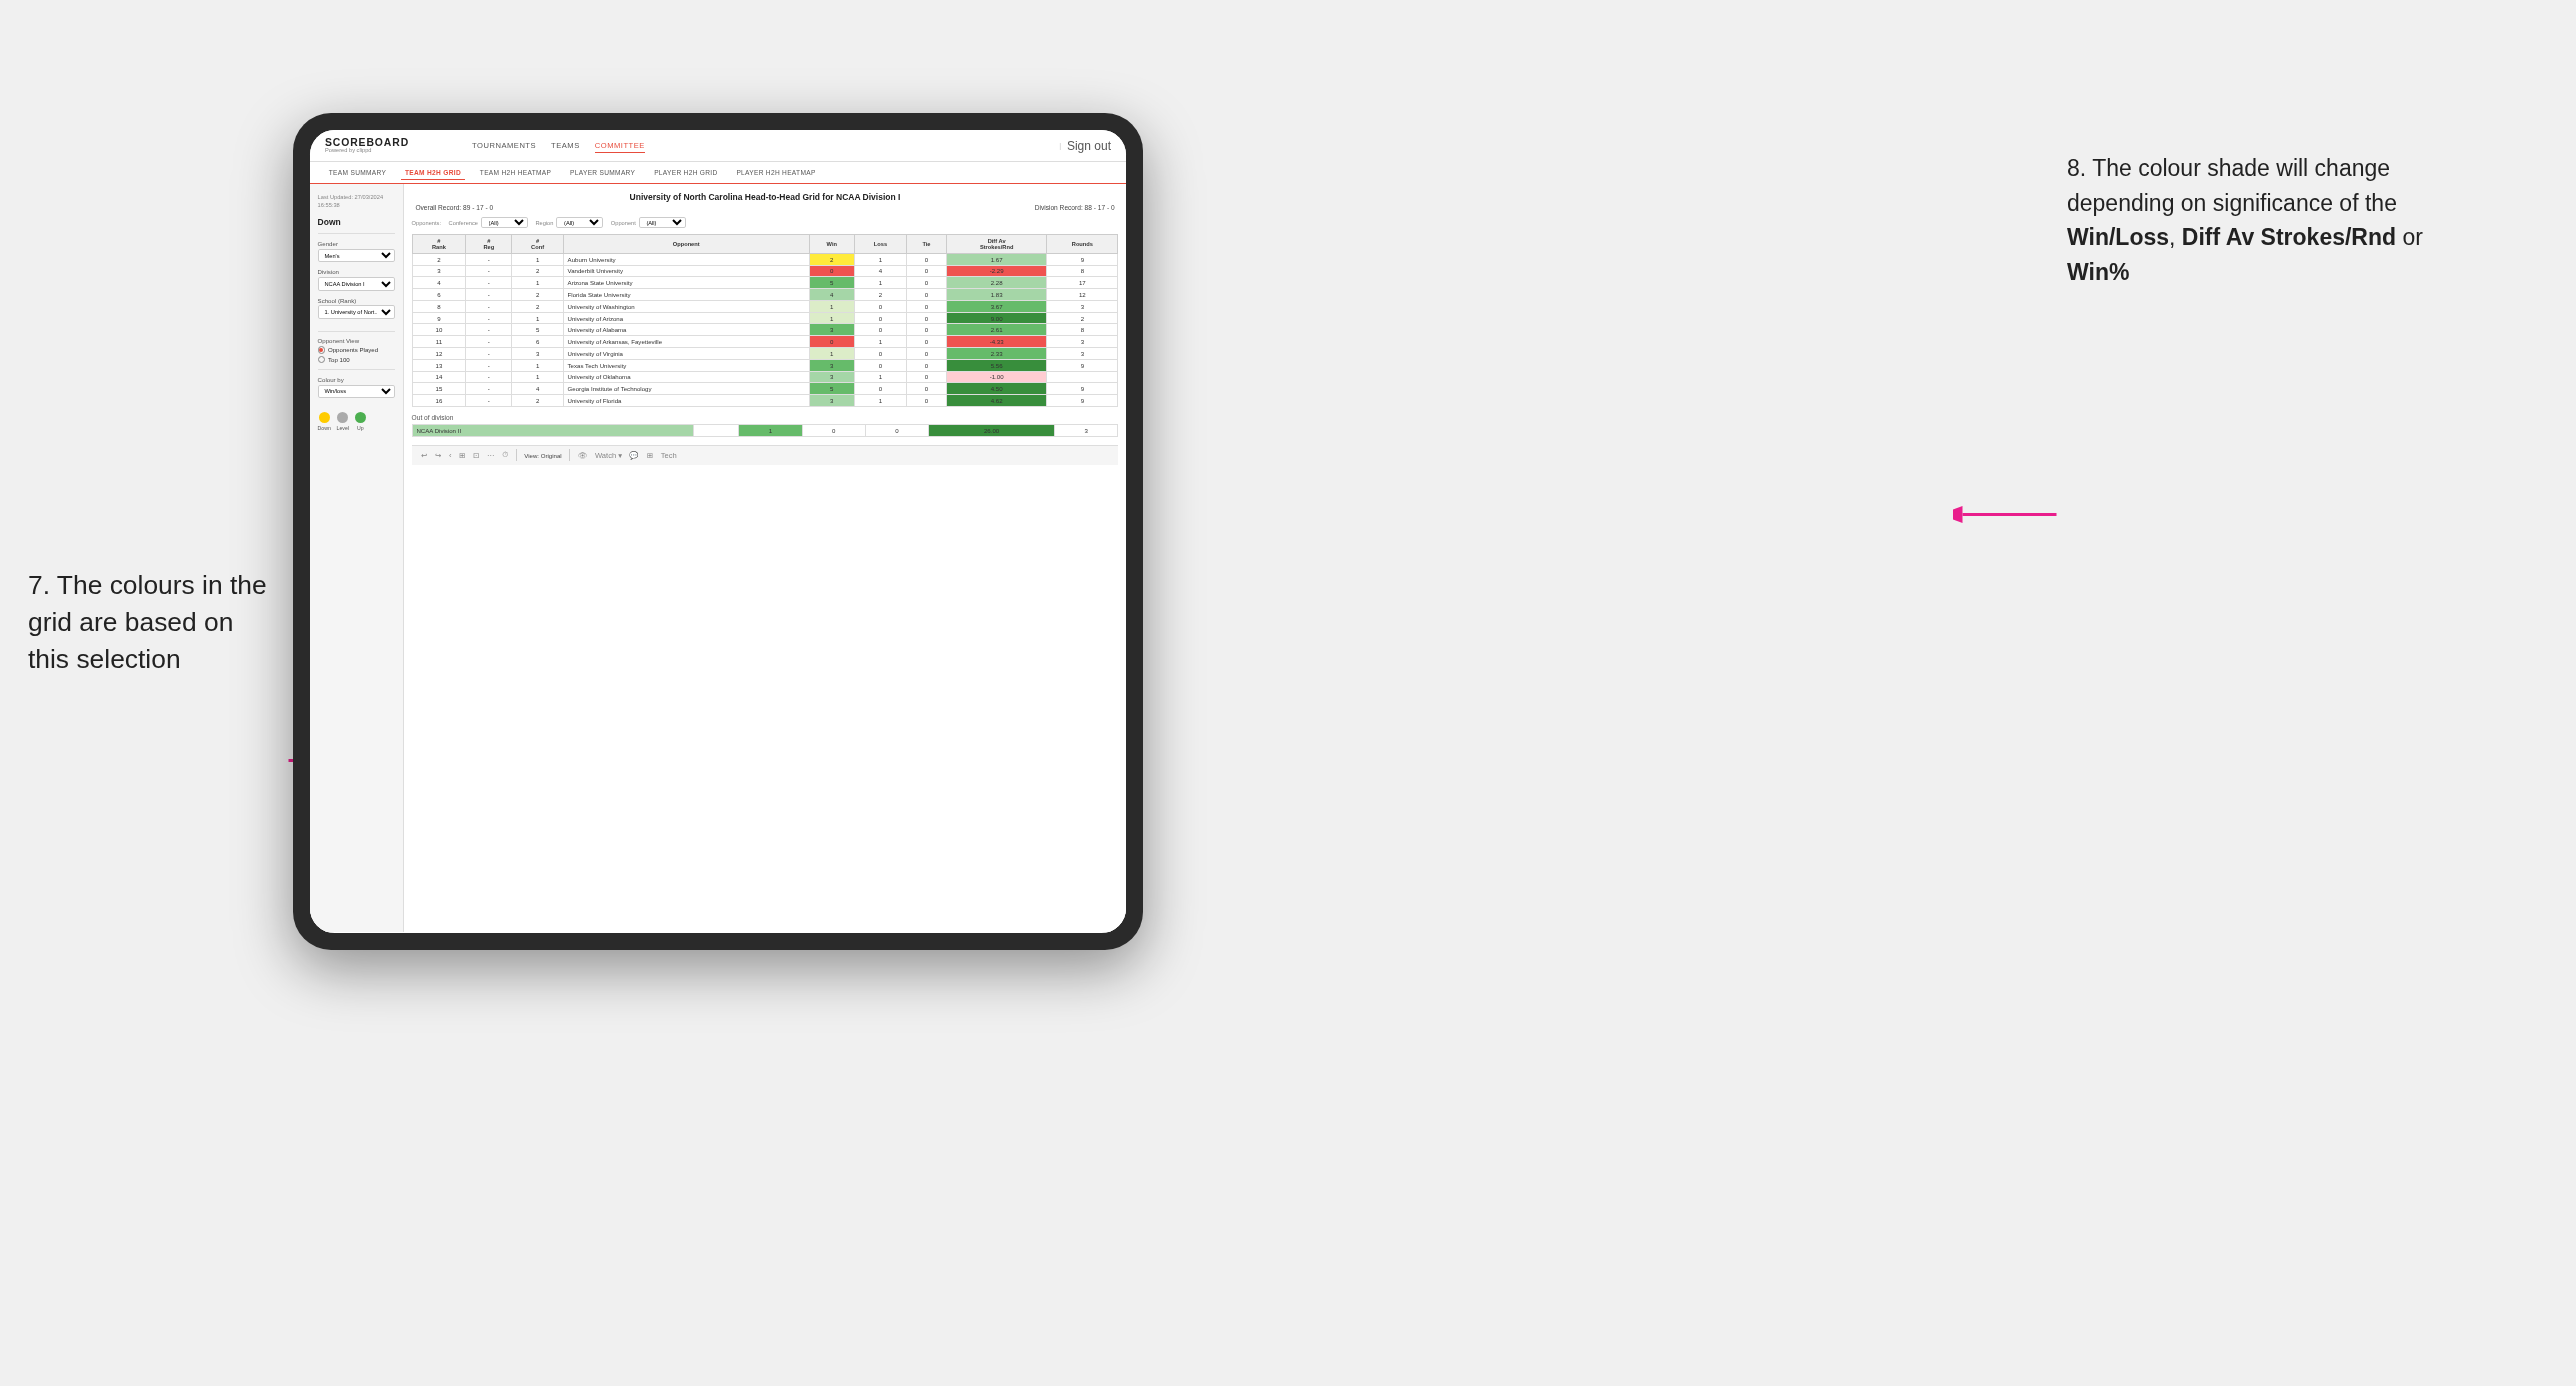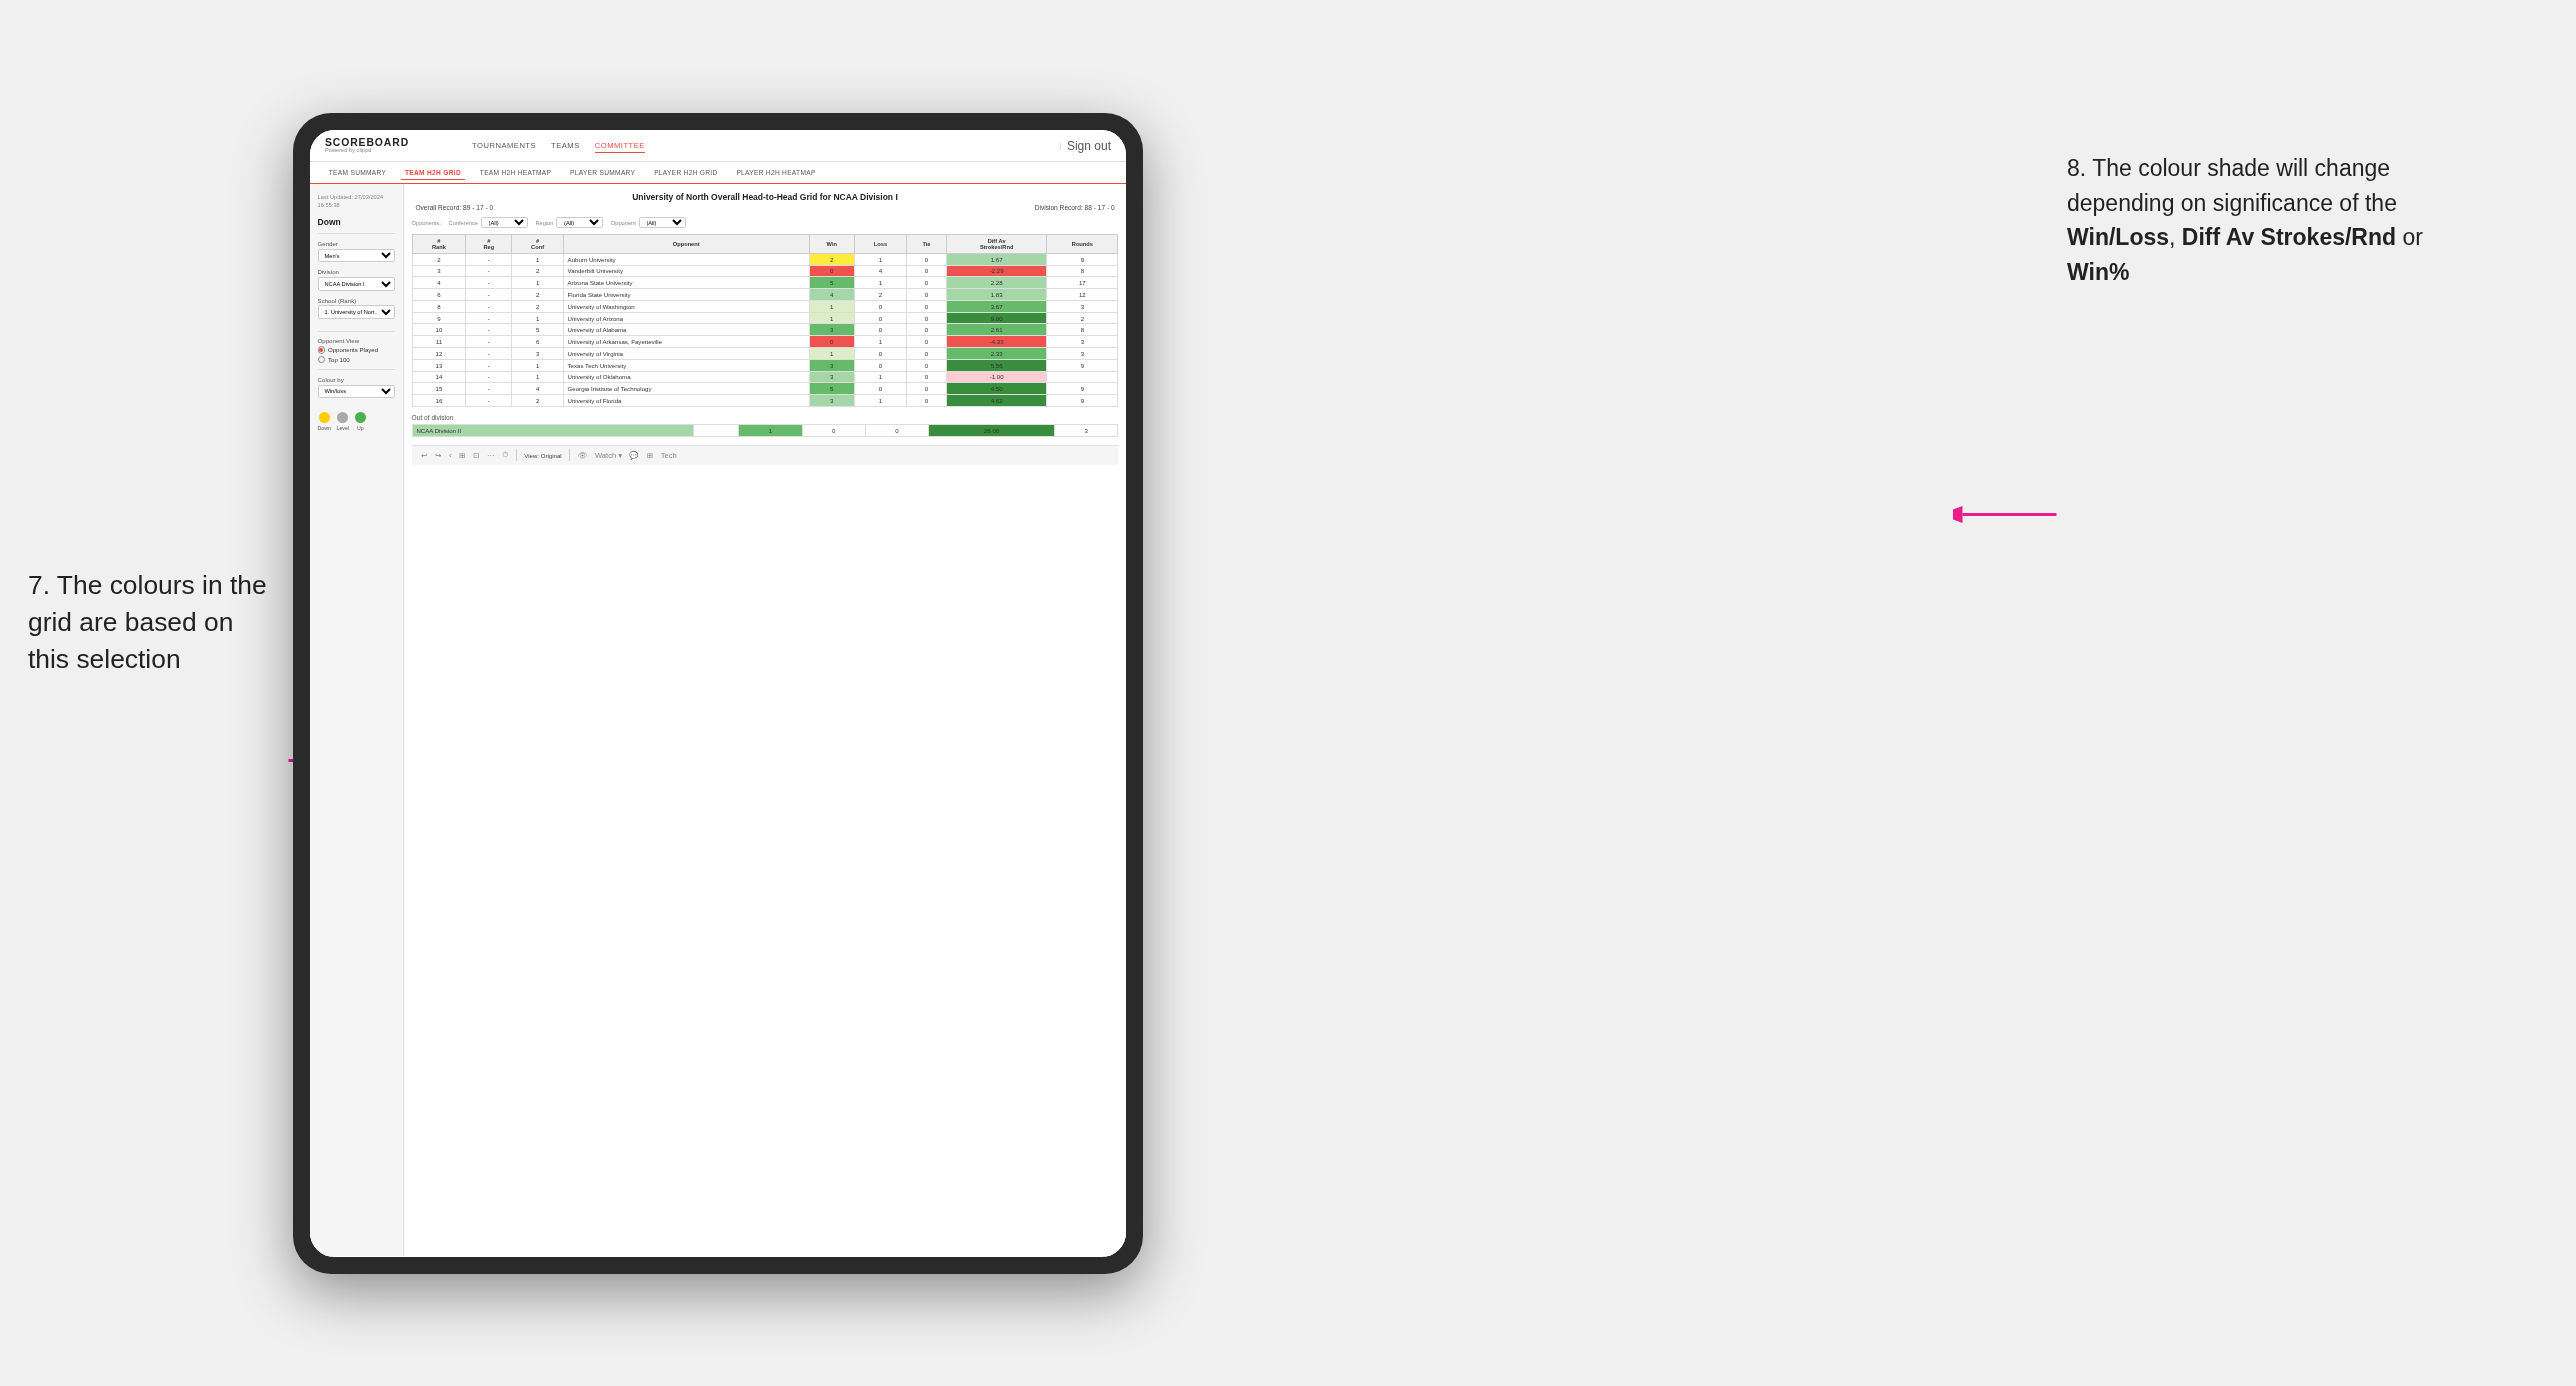--- a/index.html
+++ b/index.html
@@ -11,21 +11,21 @@
       position: relative;
       overflow: hidden;
     }
 
     
     .tablet-frame {
       position: absolute;
       left: 293px;
       top: 113px;
       width: 850px;
-      height: 1161px;
+      height: 837px;
       background: #2a2a2a;
       border-radius: 38px;
       box-shadow: 0 19px 57px rgba(0,0,0,0.4);
     }
     .tablet-screen {
       position: absolute;
       left: 17px;
       top: 17px;
       right: 17px;
       bottom: 17px;
@@ -441,21 +441,21 @@
             <span class="legend-label">Level</span>
           </div>
           <div class="legend-item">
             <div class="legend-dot" style="background:#4caf50;"></div>
             <span class="legend-label">Up</span>
           </div>
         </div>
       </div>
 
       <div class="grid-content">
-        <div class="grid-title">University of North Overall Head-to-Head Grid for NCAA Division I</div>
+        <div class="grid-title">University of North Carolina Head-to-Head Grid for NCAA Division I</div>
         <div class="grid-records">
           <span>Overall Record: 89 - 17 - 0</span>
           <span>Division Record: 88 - 17 - 0</span>
         </div>
 
         <div class="filters-row">
           <div class="filter-group">
             <span class="filter-label">Opponents:</span>
           </div>
           <div class="filter-group">

